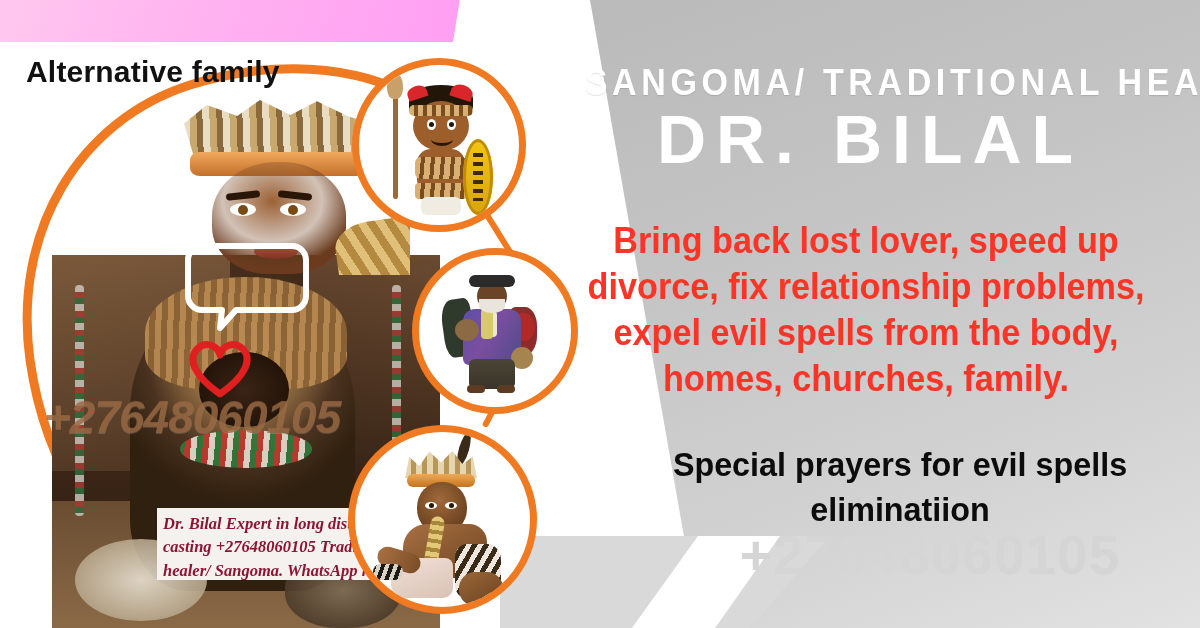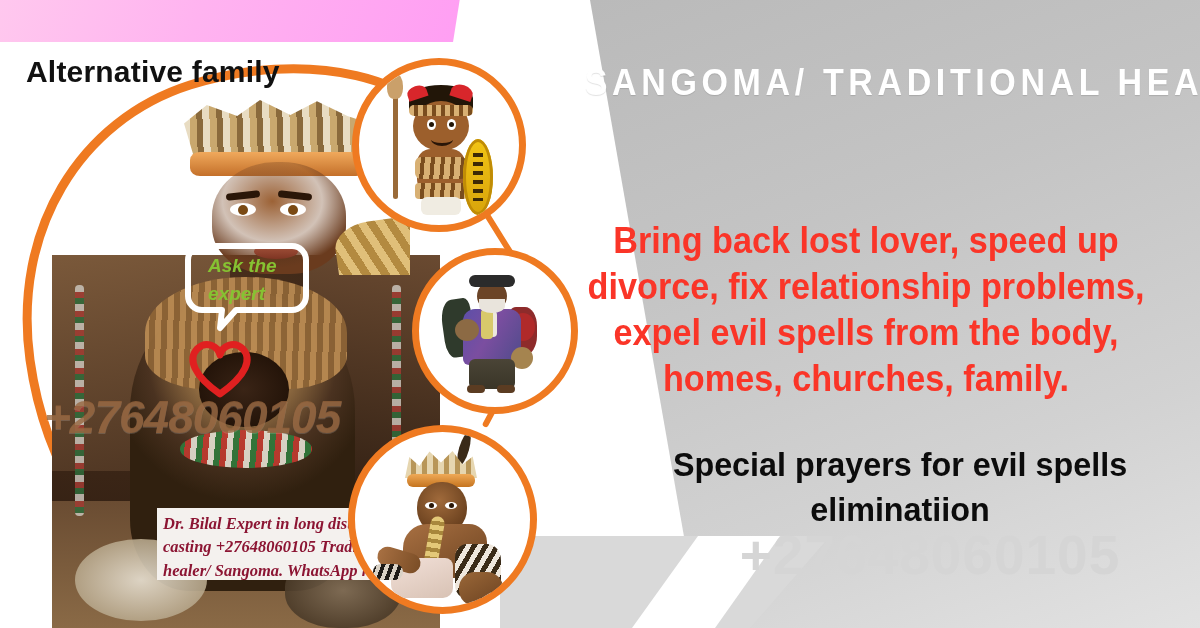--- a/index.html
+++ b/index.html
@@ -312,21 +312,20 @@
     <div class="browR"></div>
     <div class="eyeL"></div>
     <div class="eyeR"></div>
     <div class="lips"></div>
     <div class="shoulder"></div>
   </div>
 
   <svg class="bubble" viewBox="0 0 130 92">
     <path d="M20 6 H110 A14 14 0 0 1 124 20 V56 A14 14 0 0 1 110 70 H54 L38 88 L40 70 H20 A14 14 0 0 1 6 56 V20 A14 14 0 0 1 20 6 Z" fill="none" stroke="#ffffff" stroke-width="6" stroke-linejoin="round"></path>
   </svg>
-  <div class="bubble-text">Ask the expert</div>
 
   <div class="connector cn1"></div>
   <div class="connector cn2"></div>
 
   <div class="circle c1">
     <div class="b1-spear"></div>
     <div class="b1-tip"></div>
     <div class="b1-hair"></div>
     <div class="b1-red"></div>
     <div class="b1-red2"></div>
@@ -370,17 +369,18 @@
     <div class="b3-torso"></div>
     <div class="b3-rope"></div>
     <div class="b3-furR"></div>
     <div class="b3-cloth"></div>
     <div class="b3-legR"></div>
     <div class="b3-armL"></div>
     <div class="b3-arm2"></div>
   </div>
 
   <div class="kicker">SANGOMA/ TRADITIONAL HEALER</div>
+  <div class="bigname">DR. BILAL</div>
   <div class="redcopy">Bring back lost lover, speed up divorce, fix relationship problems, expel evil spells from the body, homes, churches, family.</div>
   <div class="blackcopy">Special prayers for  evil spells eliminatiion</div>
   <div class="phone-watermark">+27648060105</div>
 
 </div>
 
 </body></html>

